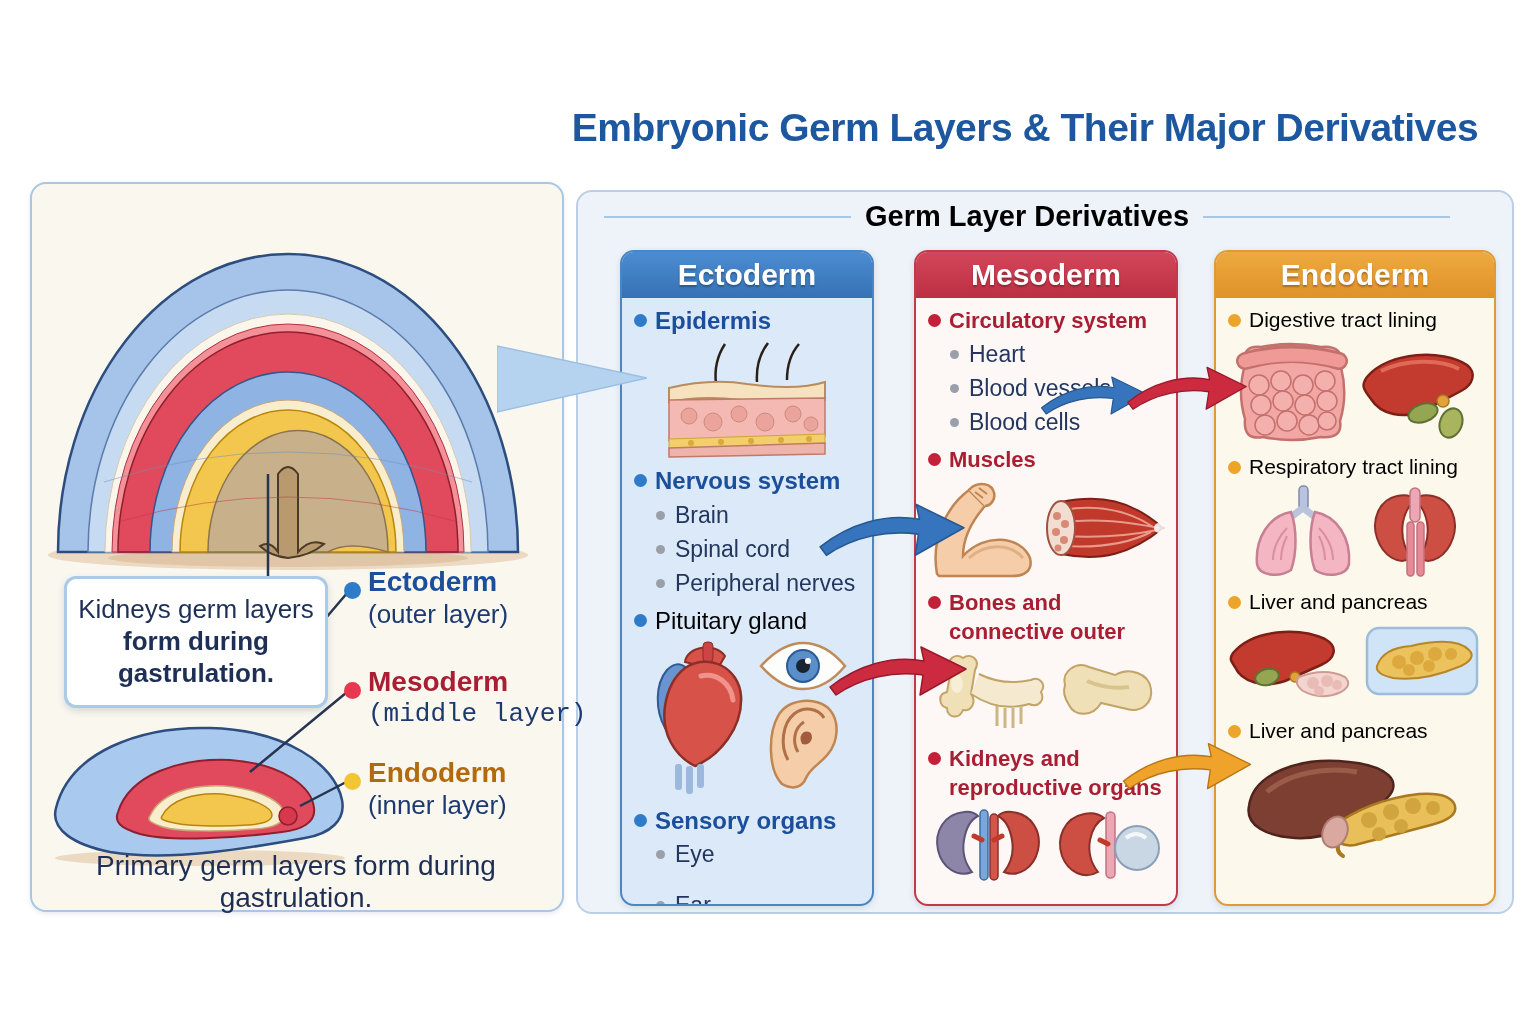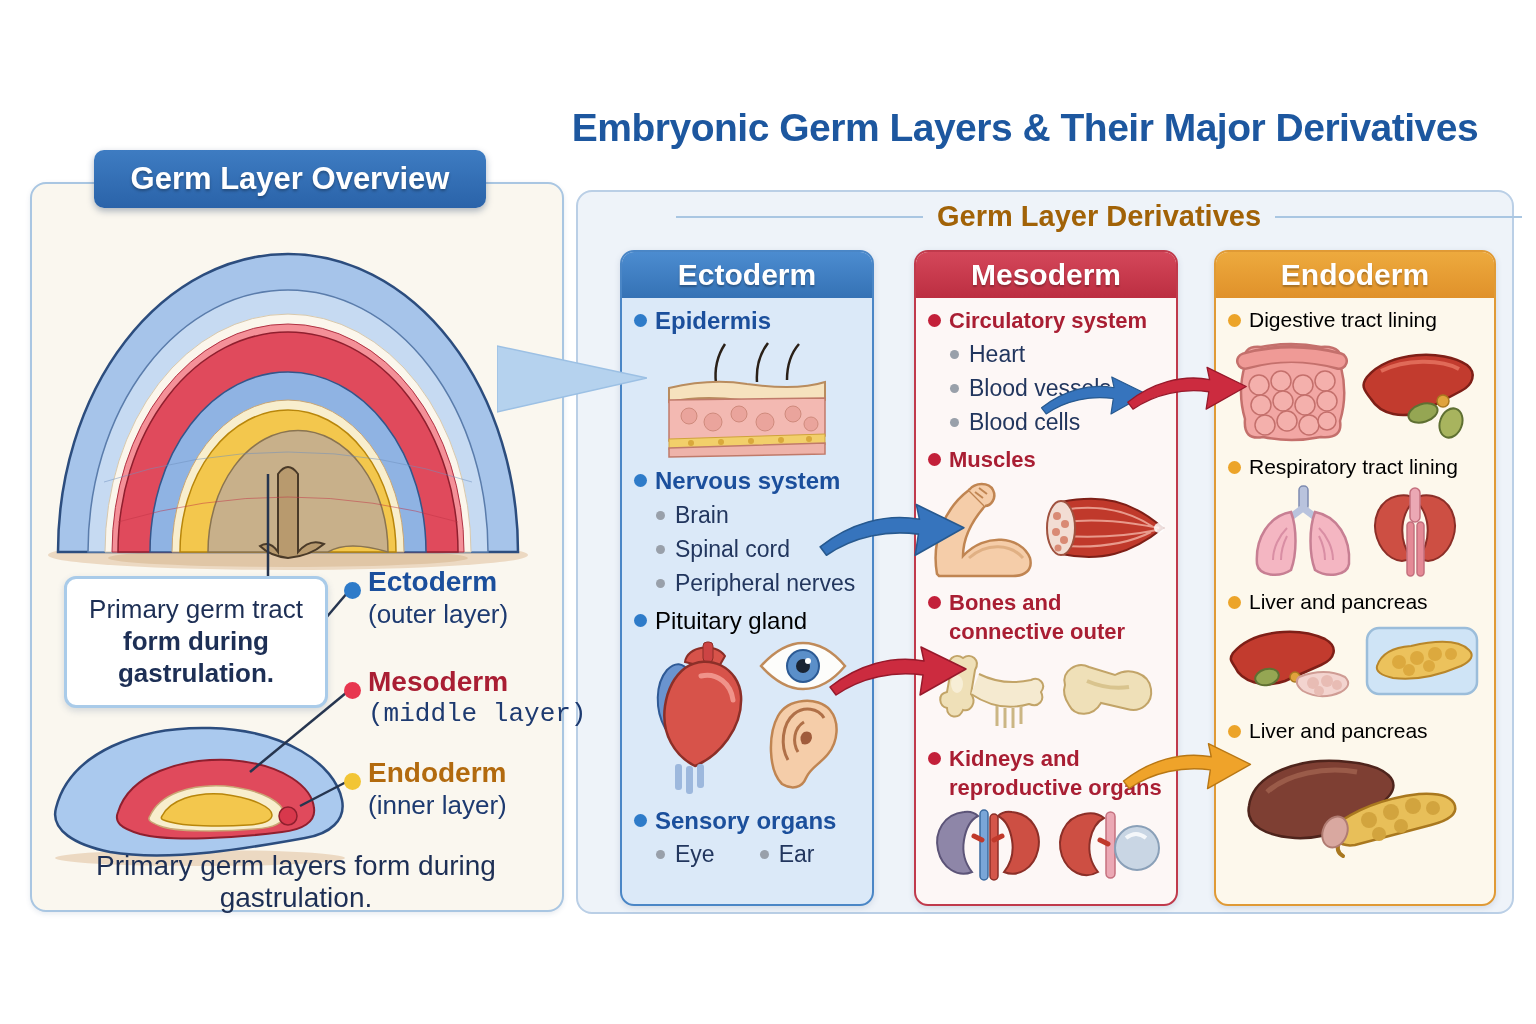--- a/index.html
+++ b/index.html
@@ -23,22 +23,22 @@
   .callout .b{font-weight:bold;}
   .ldot{position:absolute;width:17px;height:17px;border-radius:50%;z-index:5;}
   .lname{position:absolute;left:368px;font-size:28px;font-weight:bold;z-index:5;}
   .lsub{position:absolute;left:368px;font-size:26px;color:#1d3a70;z-index:5;}
   .small-embryo{position:absolute;left:50px;top:712px;z-index:2;}
   .caption{position:absolute;left:40px;top:850px;width:512px;text-align:center;font-size:28px;
            color:#1d2f55;z-index:3;}
   
   .right-panel{position:absolute;left:576px;top:190px;width:934px;height:720px;background:#eef3f9;
                border:2px solid #bacfe6;border-radius:16px;}
-  .panel-heading{position:absolute;left:676px;top:200px;width:846px;display:flex;align-items:center;
-                 gap:14px;color:#a16207;font-size:29px;font-weight:bold;z-index:3;text-align:right;}
+  .panel-heading{position:absolute;left:604px;top:200px;width:846px;display:flex;align-items:center;
+                 gap:14px;color:#000000;font-size:29px;font-weight:bold;z-index:3;text-align:right;}
   .panel-heading::before,.panel-heading::after{content:"";flex:1;height:2px;background:#a9c6e2;}
   
   .col{position:absolute;border-radius:14px;overflow:hidden;z-index:2;
        box-shadow:0 2px 6px rgba(60,90,130,.16);}
   .col-header{height:46px;display:flex;align-items:center;justify-content:center;color:#fff;
               font-size:30px;font-weight:bold;text-shadow:0 2px 2px rgba(0,0,0,.28);}
   .col-ecto{left:620px;top:250px;width:250px;height:652px;border:2px solid #4a86c6;background:#dbe9f8;}
   .col-ecto .col-header{background:linear-gradient(180deg,#4c8cd0,#3572b5);}
   .col-meso{left:914px;top:250px;width:260px;height:652px;border:2px solid #c03a4c;background:#fdf7f6;}
   .col-meso .col-header{background:linear-gradient(180deg,#d4475a,#bc2e41);}
@@ -47,40 +47,37 @@
   .item{display:flex;align-items:flex-start;padding:0 10px;margin-top:8px;}
   .dot{flex:0 0 13px;width:13px;height:13px;border-radius:50%;margin:8px 8px 0 2px;}
   .ecto-dot{background:#2e7bc9;}.meso-dot{background:#c3203a;}.endo-dot{background:#eca429;}
   .lbl{font-size:24px;line-height:30px;}
   .bold{font-weight:bold;}
   .c-blue{color:#1b4f9c;text-align:right;}.c-navy{color:#000000;}.c-red{color:#a91e33;}
   .col-meso .lbl{font-size:22px;line-height:29px;}
   .col-endo .lbl{font-size:21px;line-height:27px;white-space:nowrap;}
   .sub{display:flex;align-items:center;margin:5px 0 0 34px;color:#22365e;font-size:23px;line-height:29px;}
   .sdot{width:9px;height:9px;border-radius:50%;background:#99a0aa;margin-right:10px;flex:0 0 9px;}
-  .sub-inline{display:flex;gap:45px;margin:4px 0 0 34px;}
+  .sub-inline{display:flex;gap:22px;margin:4px 0 0 34px;flex-direction:column;}
   .sub-inline .sub{margin:0;}
   .row{display:flex;justify-content:center;align-items:center;gap:8px;margin-top:4px;}
   .ill{display:block;margin:4px auto 2px auto;}
   .cluster{display:flex;justify-content:center;align-items:flex-start;gap:4px;margin-top:4px;}
   .cluster .stack{display:flex;flex-direction:column;align-items:center;gap:2px;}
   .arrow{position:absolute;z-index:6;}
 </style>
 </head>
 <body>
 
 <div class="page">
 
   <h1 class="title">Embryonic Germ Layers &amp; Their Major Derivatives</h1>
 
   <section class="left-panel"></section>
 
-  <div class="banner">
-    <span>Germ Layer Overview</span>
-  </div>
 
   <svg class="big-embryo" width="480" height="350" viewBox="0 0 480 350">
     <ellipse cx="240" cy="333" rx="240" ry="15" fill="#ecd9c2"></ellipse>
     <ellipse cx="240" cy="336" rx="180" ry="9" fill="#e0c6a6"></ellipse>
     <path d="M10,330 A230,298 0 0 1 470,330 Z" fill="#a6c4ea" stroke="#2c4d7e" stroke-width="2.5"></path>
     <path d="M40,330 A200,262 0 0 1 440,330 Z" fill="#c6daf2" stroke="#5a7cab" stroke-width="1.5"></path>
     <path d="M57,330 A183,238 0 0 1 423,330 Z" fill="#fbf6ec" stroke="#d8c9ae" stroke-width="1"></path>
     <path d="M64,330 A176,228 0 0 1 416,330 Z" fill="#f49098" stroke="#b03243" stroke-width="1"></path>
     <path d="M70,330 A170,220 0 0 1 410,330 Z" fill="#e04a5c" stroke="#8f1f2e" stroke-width="1.5"></path>
     <path d="M102,330 A138,180 0 0 1 378,330 Z" fill="#8fb3e3" stroke="#34568a" stroke-width="1.5"></path>
@@ -93,21 +90,21 @@
   </svg>
 
   <svg class="overlay-lines" width="530" height="726" viewBox="0 0 530 726">
     <line x1="238" y1="292" x2="238" y2="394" stroke="#26354f" stroke-width="2.5"></line>
     <line x1="318" y1="410" x2="295" y2="437" stroke="#26354f" stroke-width="2.5"></line>
     <line x1="322" y1="506" x2="220" y2="590" stroke="#26354f" stroke-width="2.5"></line>
     <line x1="322" y1="597" x2="270" y2="624" stroke="#26354f" stroke-width="2.5"></line>
   </svg>
 
   <div class="callout">
-    <span>Primary germ tract</span>
+    <span>Kidneys germ layers</span>
     <span class="b">form during</span>
     <span class="b">gastrulation.</span>
   </div>
 
   <span class="ldot" style="left:344px;top:582px;background:#2e7bc9;"></span>
   <span class="lname" style="top:566px;color:#1b4f9c;">Ectoderm</span>
   <span class="lsub" style="top:599px;text-align:center;">(outer layer)</span>
 
   <span class="ldot" style="left:344px;top:682px;background:#e8374f;"></span>
   <span class="lname" style="top:666px;color:#a91e33;">Mesoderm</span>

